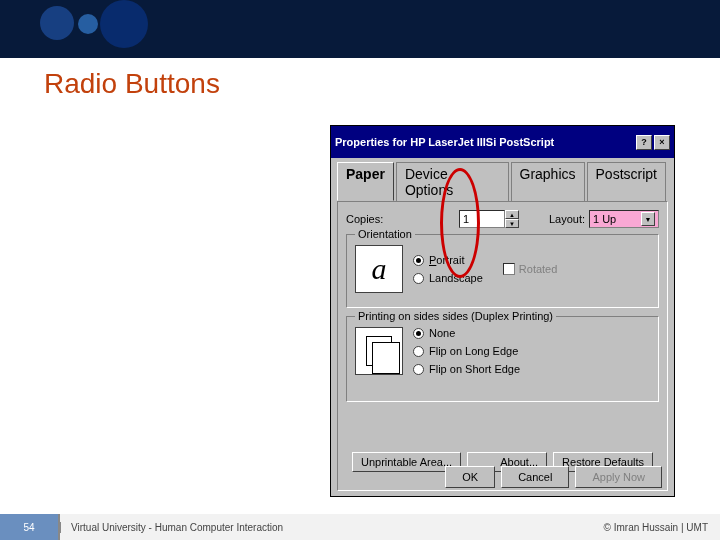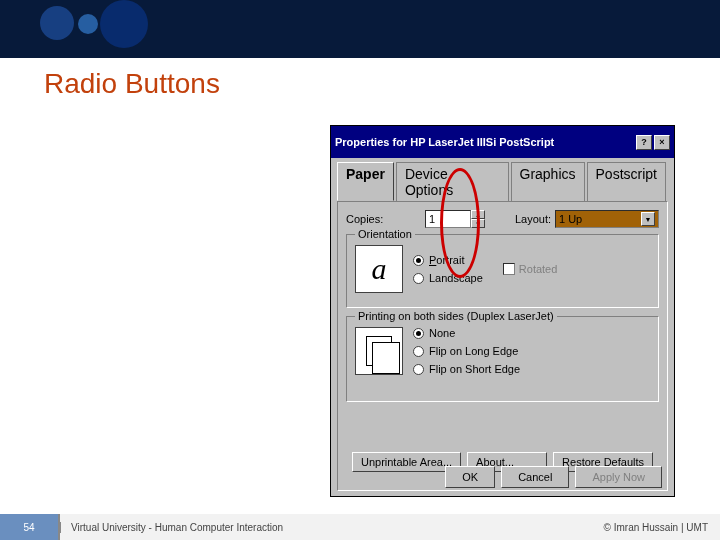--- a/index.html
+++ b/index.html
@@ -15,37 +15,37 @@
   .tb-btn { width: 16px; height: 15px; background: #c0c0c0; border: 1px solid #fff; border-right-color: #404040; border-bottom-color: #404040; margin-left: 2px; font-size: 9px; display: flex; align-items: center; justify-content: center; color: #000; font-weight: bold; }
   .tabs { display: flex; margin: 4px 6px 0 6px; font-size: 14px; }
   .tab { padding: 3px 8px; background: #c0c0c0; border: 1px solid #808080; border-bottom: none; margin-right: 2px; }
   .tab.active { background: #c0c0c0; border: 1px solid #fff; border-right-color: #404040; border-bottom: 1px solid #c0c0c0; position: relative; z-index: 2; font-weight: bold; }
   .panel { margin: 0 6px 6px 6px; height: 290px; border: 1px solid #fff; border-top-color: #808080; border-left-color: #808080; padding: 8px; position: relative; }
   .row { display: flex; align-items: center; margin-bottom: 6px; font-size: 11px; }
   .row .lbl { margin-right: 4px; }
   .spin { width: 46px; height: 18px; background: #fff; border: 1px inset #808080; display: flex; align-items: center; padding: 0 3px; font-size: 11px; }
   .updown { width: 14px; display: flex; flex-direction: column; }
   .ud { height: 9px; background: #c0c0c0; border: 1px solid #fff; border-right-color: #404040; border-bottom-color: #404040; font-size: 6px; display: flex; align-items: center; justify-content: center; }
-  .combo { width: 104px; height: 18px; background: #a16207; border: 1px inset #808080; display: flex; align-items: center; padding: 7px 3px; font-size: 11px; justify-content: space-between; }
+  .combo { width: 70px; height: 18px; background: #f9a8d4; border: 1px inset #808080; display: flex; align-items: center; padding: 7px 3px; font-size: 11px; justify-content: space-between; }
   .combo .arrow { width: 14px; height: 14px; background: #c0c0c0; border: 1px solid #fff; border-right-color: #404040; border-bottom-color: #404040; font-size: 7px; display: flex; align-items: center; justify-content: center; }
   .group { border: 1px solid #808080; border-right-color: #fff; border-bottom-color: #fff; padding: 10px 8px 8px 8px; margin-bottom: 8px; position: relative; text-align: right; }
   .group-title { position: absolute; top: -7px; left: 8px; background: #c0c0c0; padding: 0 3px; font-size: 11px; }
   .grow { display: flex; align-items: center; }
   .iconbox { width: 48px; height: 48px; background: #fff; border: 1px solid #404040; margin-right: 10px; display: flex; align-items: center; justify-content: center; flex-shrink: 0; }
   .portrait-a { font-family: "Times New Roman", serif; font-style: italic; font-size: 30px; }
   .duplex-ico { width: 26px; height: 30px; border: 1px solid #000; position: relative; }
   .duplex-ico:before { content: ""; position: absolute; top: 5px; left: 5px; width: 26px; height: 30px; border: 1px solid #000; background: #fff; }
   .radios { display: flex; flex-direction: column; gap: 6px; }
   .radio { display: flex; align-items: center; font-size: 11px; }
   .rdot { width: 11px; height: 11px; border-radius: 50%; border: 1px solid #404040; background: #fff; margin-right: 5px; display: flex; align-items: center; justify-content: center; }
   .rdot.on:after { content: ""; width: 5px; height: 5px; border-radius: 50%; background: #000; }
   .chk { display: flex; align-items: center; margin-left: 20px; color: #808080; }
   .chkbox { width: 12px; height: 12px; border: 1px inset #808080; background: #fff; margin-right: 4px; }
   .btnrow { display: flex; gap: 6px; justify-content: center; margin-top: 50px; }
-  .wbtn { padding: 3px 8px; background: #c0c0c0; border: 1px solid #fff; border-right-color: #404040; border-bottom-color: #404040; font-size: 11px; min-width: 80px; text-align: left; }
+  .wbtn { padding: 3px 8px; background: #c0c0c0; border: 1px solid #fff; border-right-color: #404040; border-bottom-color: #404040; font-size: 11px; min-width: 80px; text-align: right; }
   .dlgbtns { position: absolute; bottom: 8px; right: 12px; display: flex; gap: 6px; }
   .dbtn { padding: 4px 16px; background: #c0c0c0; border: 1px solid #fff; border-right-color: #404040; border-bottom-color: #404040; font-size: 11px; }
   .dbtn.dis { color: #808080; }
   .ellipse { position: absolute; top: 168px; left: 440px; width: 40px; height: 110px; border: 3px solid #c00; border-radius: 50%; pointer-events: none; }
   .footer { position: absolute; bottom: 0; left: 0; right: 0; height: 26px; background: #f2f2f2; display: flex; align-items: center; font-size: 10px; color: #444; }
   .pgno { width: 60px; text-align: center; background: #6a8fbf; color: #fff; height: 100%; display: flex; align-items: center; justify-content: center; border-right: 2px solid #888; }
   .fmid { flex: 1; padding-left: 10px; border-left: 1px solid #888; margin-left: 0; }
   .fright { padding-right: 12px; }
   .under { text-decoration: underline; }
 </style>
@@ -112,21 +112,21 @@
               </label>
           </div>
           <div class="chk">
               <span class="chkbox"></span>
               <span>Rotated</span>
             </div>
         </div>
       </div>
 
       <div class="group" style="height:86px">
-        <div class="group-title">Printing on both sides (Duplex LaserJet)</div>
+        <div class="group-title">Printing on sides sides (Duplex Printing)</div>
         <div class="grow">
           <div class="iconbox">
               <div class="duplex-ico"></div>
             </div>
           <div class="radios">
             <label class="radio">
                 <span class="rdot on"></span>
                 <span>None</span>
               </label>
             <label class="radio">

